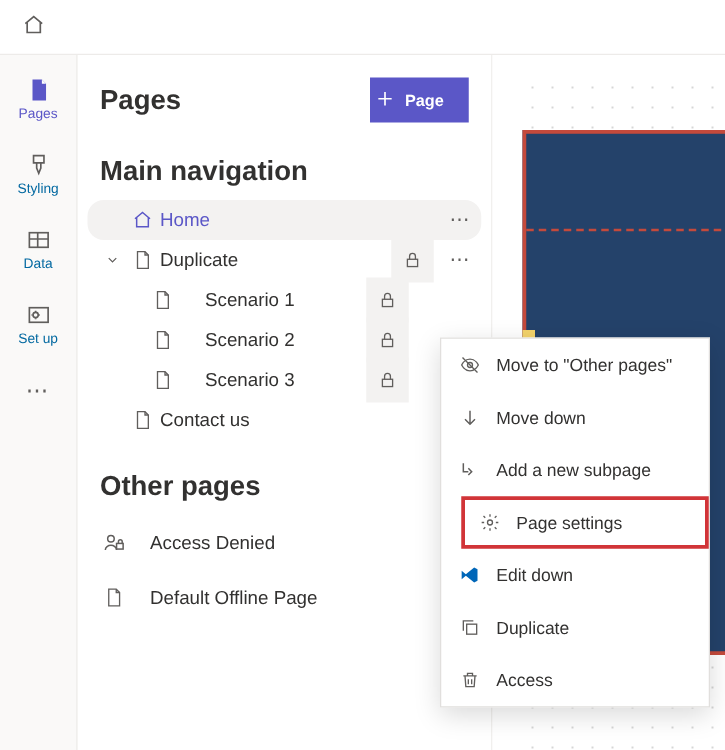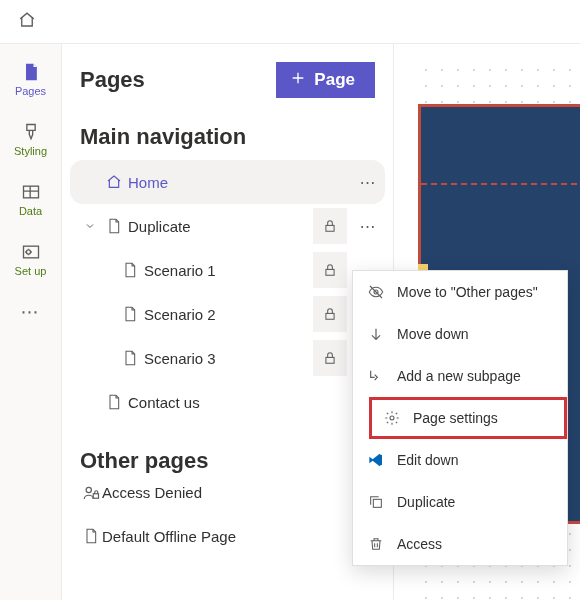--- a/index.html
+++ b/index.html
@@ -37,21 +37,21 @@
   }
   .rail-item {
     width: 60px;
     height: 54px;
     display: flex;
     flex-direction: column;
     align-items: center;
     justify-content: center;
     gap: 3px;
     cursor: pointer;
-    color: #4d7c0f;
+    color: #0369a1;
   }
   .rail-item.active { color: #5b57c7; }
   .rail-item .lbl { font-size: 11px; }
   .rail-more {
     width: 60px;
     height: 40px;
     display: flex;
     align-items: center;
     justify-content: center;
     color: #605e5c;
@@ -74,36 +74,36 @@
   }
   .panel-header h1 {
     font-size: 22px;
     font-weight: 700;
   }
   .page-btn {
     background: #5b57c7;
     color: #fff;
     border: none;
     height: 36px;
-    padding: 0 20px 0 14px;
-    font-size: 17px;
+    padding: 0 20px 0 4px;
+    font-size: 13px;
     font-weight: 600;
     display: flex;
     align-items: center;
     gap: 8px;
     cursor: pointer;
   }
   .section-title {
     font-size: 22px;
     font-weight: 700;
     padding: 10px 18px 10px 18px;
   }
   .tree { padding: 0 8px 0 8px; }
   .row {
-    height: 44px;
+    height: 32px;
     display: flex;
     align-items: center;
     border-radius: 13px;
     position: relative;
     cursor: pointer;
   }
   .row.selected {
     background: #f3f2f1;
     color: #5b57c7;
   }
@@ -137,27 +137,27 @@
   .row .more {
     width: 34px;
     display: inline-flex;
     justify-content: center;
     align-items: center;
     color: #605e5c;
     font-size: 16px;
     letter-spacing: 1px;
   }
   .indent-1 { padding-left: 10px; }
-  .indent-2 { padding-left: 46px; }
+  .indent-2 { padding-left: 46px; gap: 20px; }
   .simple-row {
     height: 44px;
     display: flex;
-    align-items: flex-start;
+    align-items: center;
     padding-left: 18px;
-    gap: 0;
+    gap: 18px;
     cursor: pointer;
   }
   .simple-row .icon-slot {
     width: 22px;
     display: inline-flex;
     justify-content: center;
   }
   .simple-row .label { font-size: 15px; }
 
   

